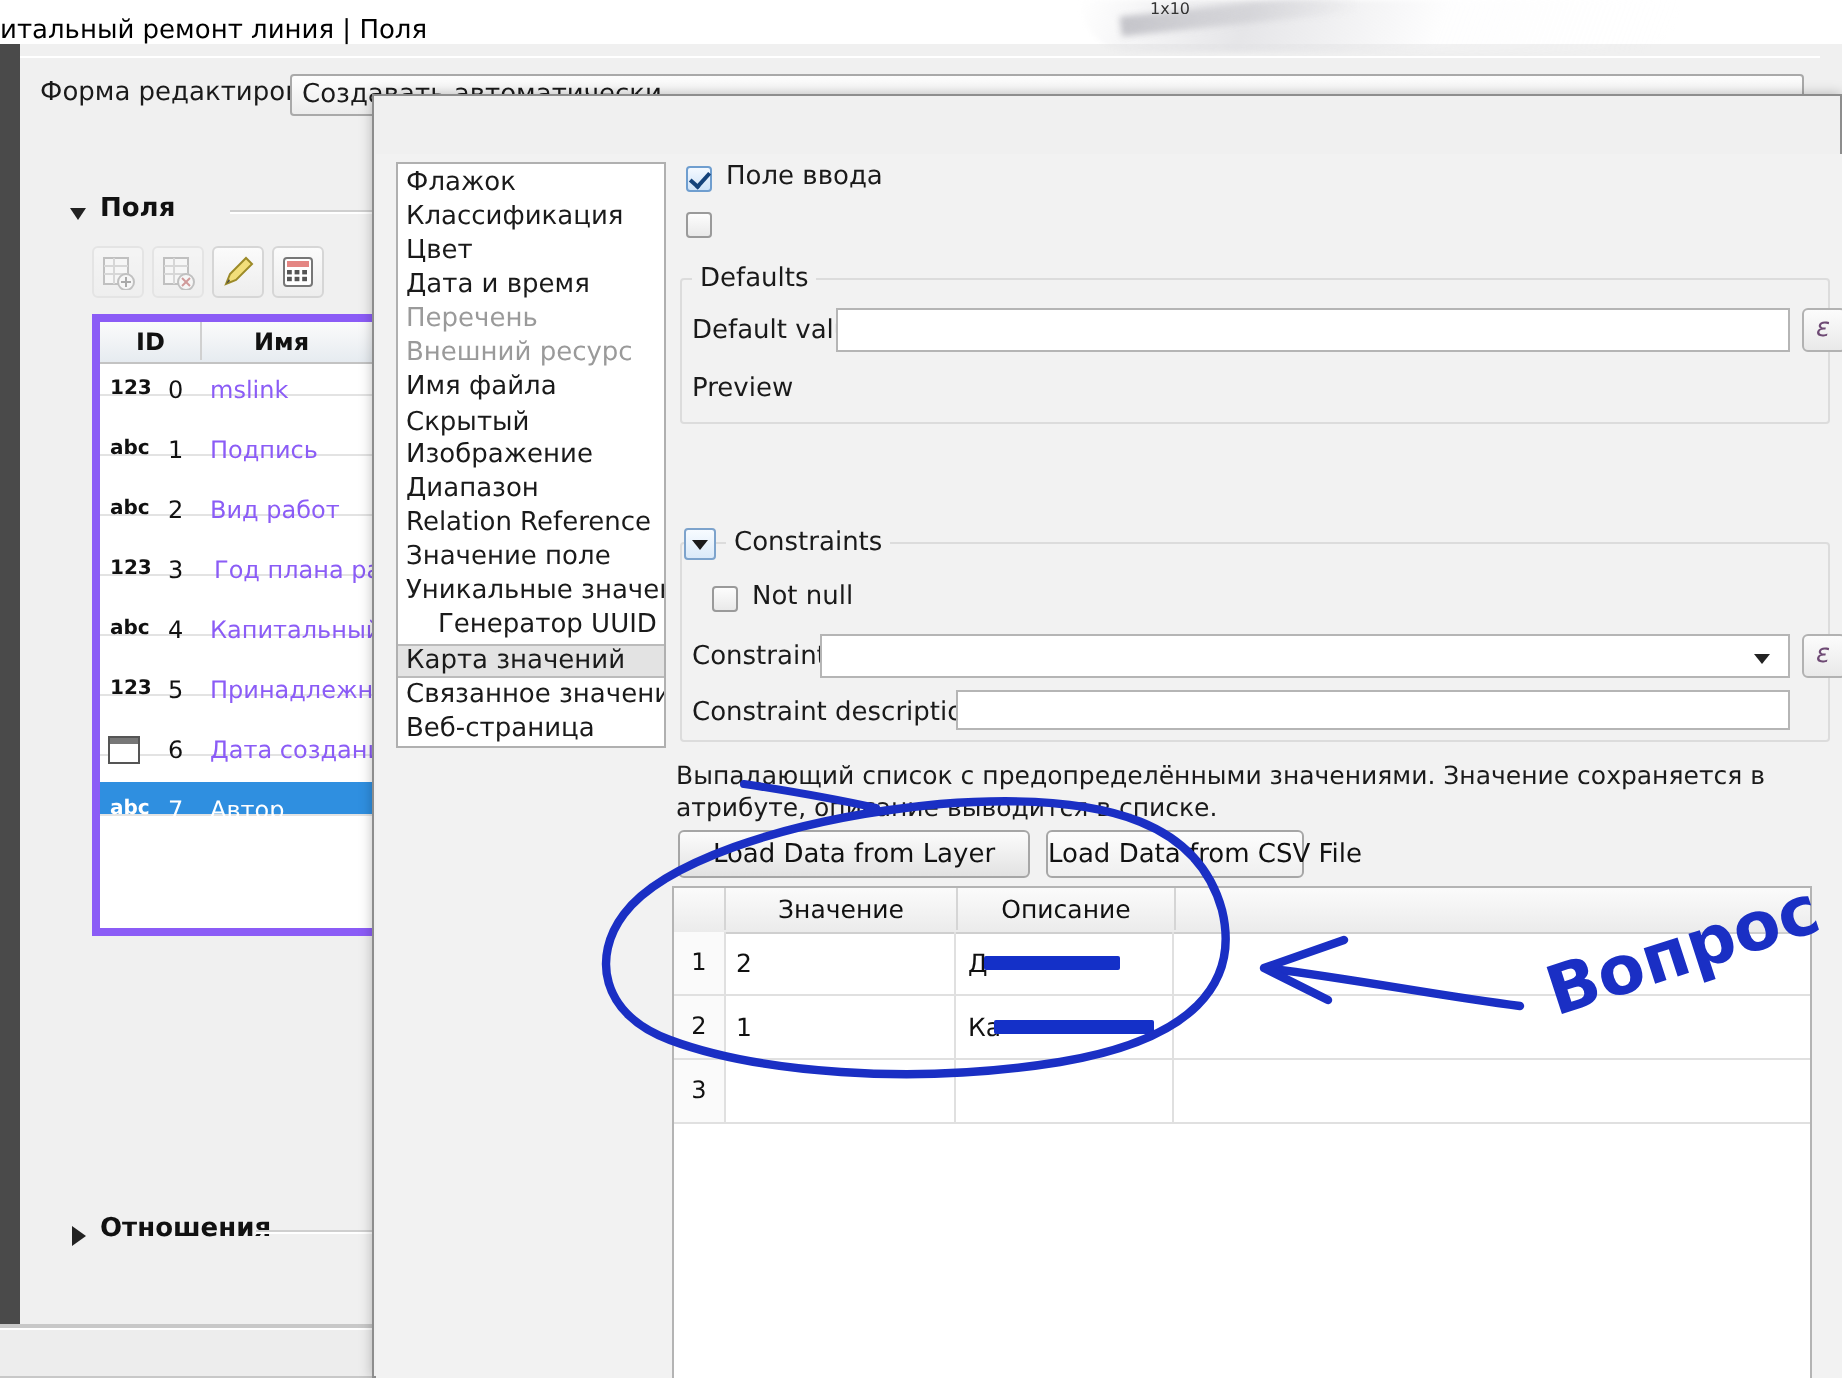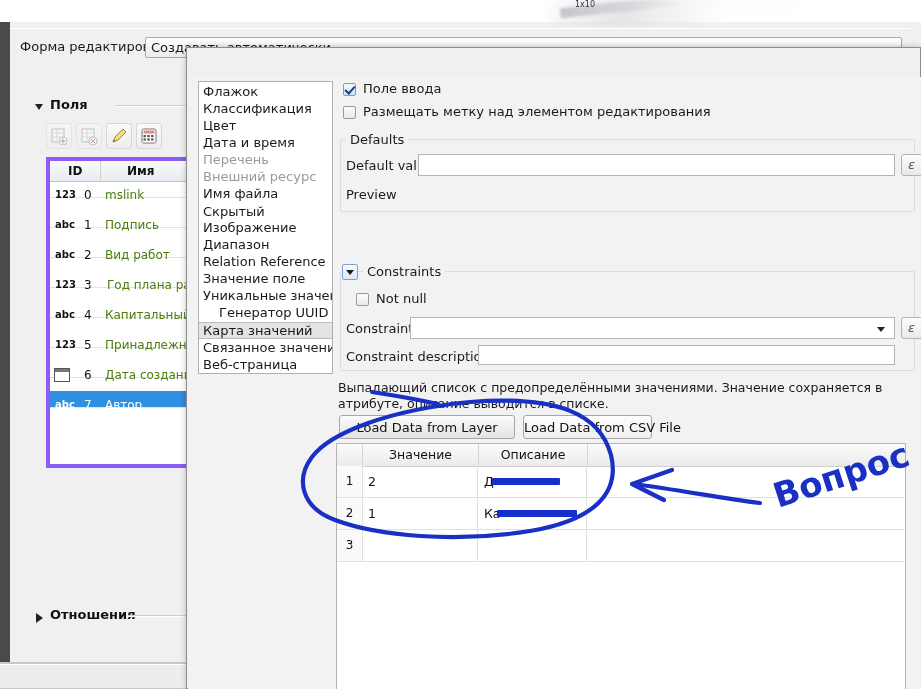--- a/index.html
+++ b/index.html
@@ -51,21 +51,21 @@
   #fields-table{position:absolute;left:16px;top:62px;width:148px;height:303px;background:#fff;border:4px solid #8b5cf6;overflow:hidden;}
   #ft-head{position:absolute;left:0;top:0;width:148px;height:20px;background:linear-gradient(#fbfbfb,#e6ebf0);border-bottom:1px solid #c3c3c3;}
   #ft-head .hc{position:absolute;top:3px;font-weight:bold;font-size:12px;color:#111;}
   #ft-head .sep{position:absolute;top:0;width:1px;height:19px;background:#d0d0d0;}
   .ft-row{position:absolute;left:0;width:148px;height:17px;border-bottom:1px solid #e3e3e3;box-sizing:border-box;}
   .ft-row.sel{background:#2f8fe0;}
   .ft-type{position:absolute;left:5px;top:8px;font-size:10px;font-weight:bold;color:#111;}
   .ft-row.sel .ft-type{color:#fff;}
   .ft-id{position:absolute;left:34px;top:7px;font-size:12px;color:#111;}
   .ft-row.sel .ft-id{color:#fff;}
-  .ft-name{position:absolute;left:55px;top:7px;font-size:12px;color:#4d7c0f;white-space:nowrap;}
+  .ft-name{position:absolute;left:55px;top:7px;font-size:12px;color:#8b5cf6;white-space:nowrap;}
   .ft-row.sel .ft-name{color:#fff;}
   .cal-ico{position:absolute;left:4px;top:7px;width:16px;height:14px;border:1px solid #555;background:#fff;box-sizing:border-box;}
   .cal-ico:after{content:"";position:absolute;left:0;top:0;right:0;height:3px;background:#777;}
 
   #ft-vsb{position:absolute;left:163px;top:62px;width:14px;height:303px;background:#f3f3f3;border:1px solid #c0c0c0;box-sizing:border-box;}
   #ft-vsb-thumb{position:absolute;left:1px;top:1px;width:10px;height:285px;background:linear-gradient(90deg,#f7f7f7,#cfcfcf);border:1px solid #a8a8a8;border-radius:2px;}
 
   
   #rel-arrow{position:absolute;left:26px;top:584px;width:0;height:0;border-left:7px solid #222;border-top:5px solid transparent;border-bottom:5px solid transparent;}
   #rel-title{position:absolute;left:40px;top:578px;font-weight:bold;font-size:13px;color:#111;}
@@ -142,20 +142,21 @@
 </head>
 <body>
 
 <div id="bg-window">
 
   <div id="bg-topstrip"></div>
   <div id="bg-gloss"></div>
   <div id="bg-gloss2"></div>
   <div id="bg-smudge">1x10</div>
 
+  <div id="bg-breadcrumb">итальный ремонт линия | Поля</div>
 
   <div id="bg-leftedge"></div>
   <div id="bg-panel">
 
     <div class="bg-label" style="left:10px;top:10px;">Форма редактирования:</div>
 
     <div id="form-combo" style="left:135px;top:8px;width:755px;">
       <div id="form-combo-text">Создавать автоматически</div>
     </div>
 
@@ -297,21 +298,20 @@
       <div class="wl-item" style="top:223px;margin-left:16px;">Генератор UUID</div>
       <div class="wl-item sel" style="top:240px;">Карта значений</div>
       <div class="wl-item" style="top:258px;">Связанное значение</div>
       <div class="wl-item" style="top:275px;">Веб-страница</div>
     </div>
 
     <div class="cb on" style="left:155px;top:6px;"></div>
     <div class="ctext" style="left:175px;top:4px;">Поле ввода</div>
 
     <div class="cb" style="left:155px;top:29px;"></div>
-    <div class="ctext" style="left:175px;top:27px;">Размещать метку над элементом редактирования</div>
 
     <div class="grpbox" style="left:152px;top:62px;width:575px;height:73px;"></div>
     <div class="grplabel" style="left:158px;top:55px;">Defaults</div>
 
     <div class="ctext" style="left:158px;top:81px;">Default value</div>
     <input class="tinput" style="left: 230px; top: 77px; width: 477px; height: 22px; padding: 0px 4px; font-size: 12px; font-family: &quot;Liberation Sans&quot;, sans-serif;" value="" placeholder="">
     <div class="epsbtn" style="left:713px;top:77px;">
       <span>ε</span>
     </div>
     <div class="ctext" style="left:158px;top:110px;">Preview</div>

